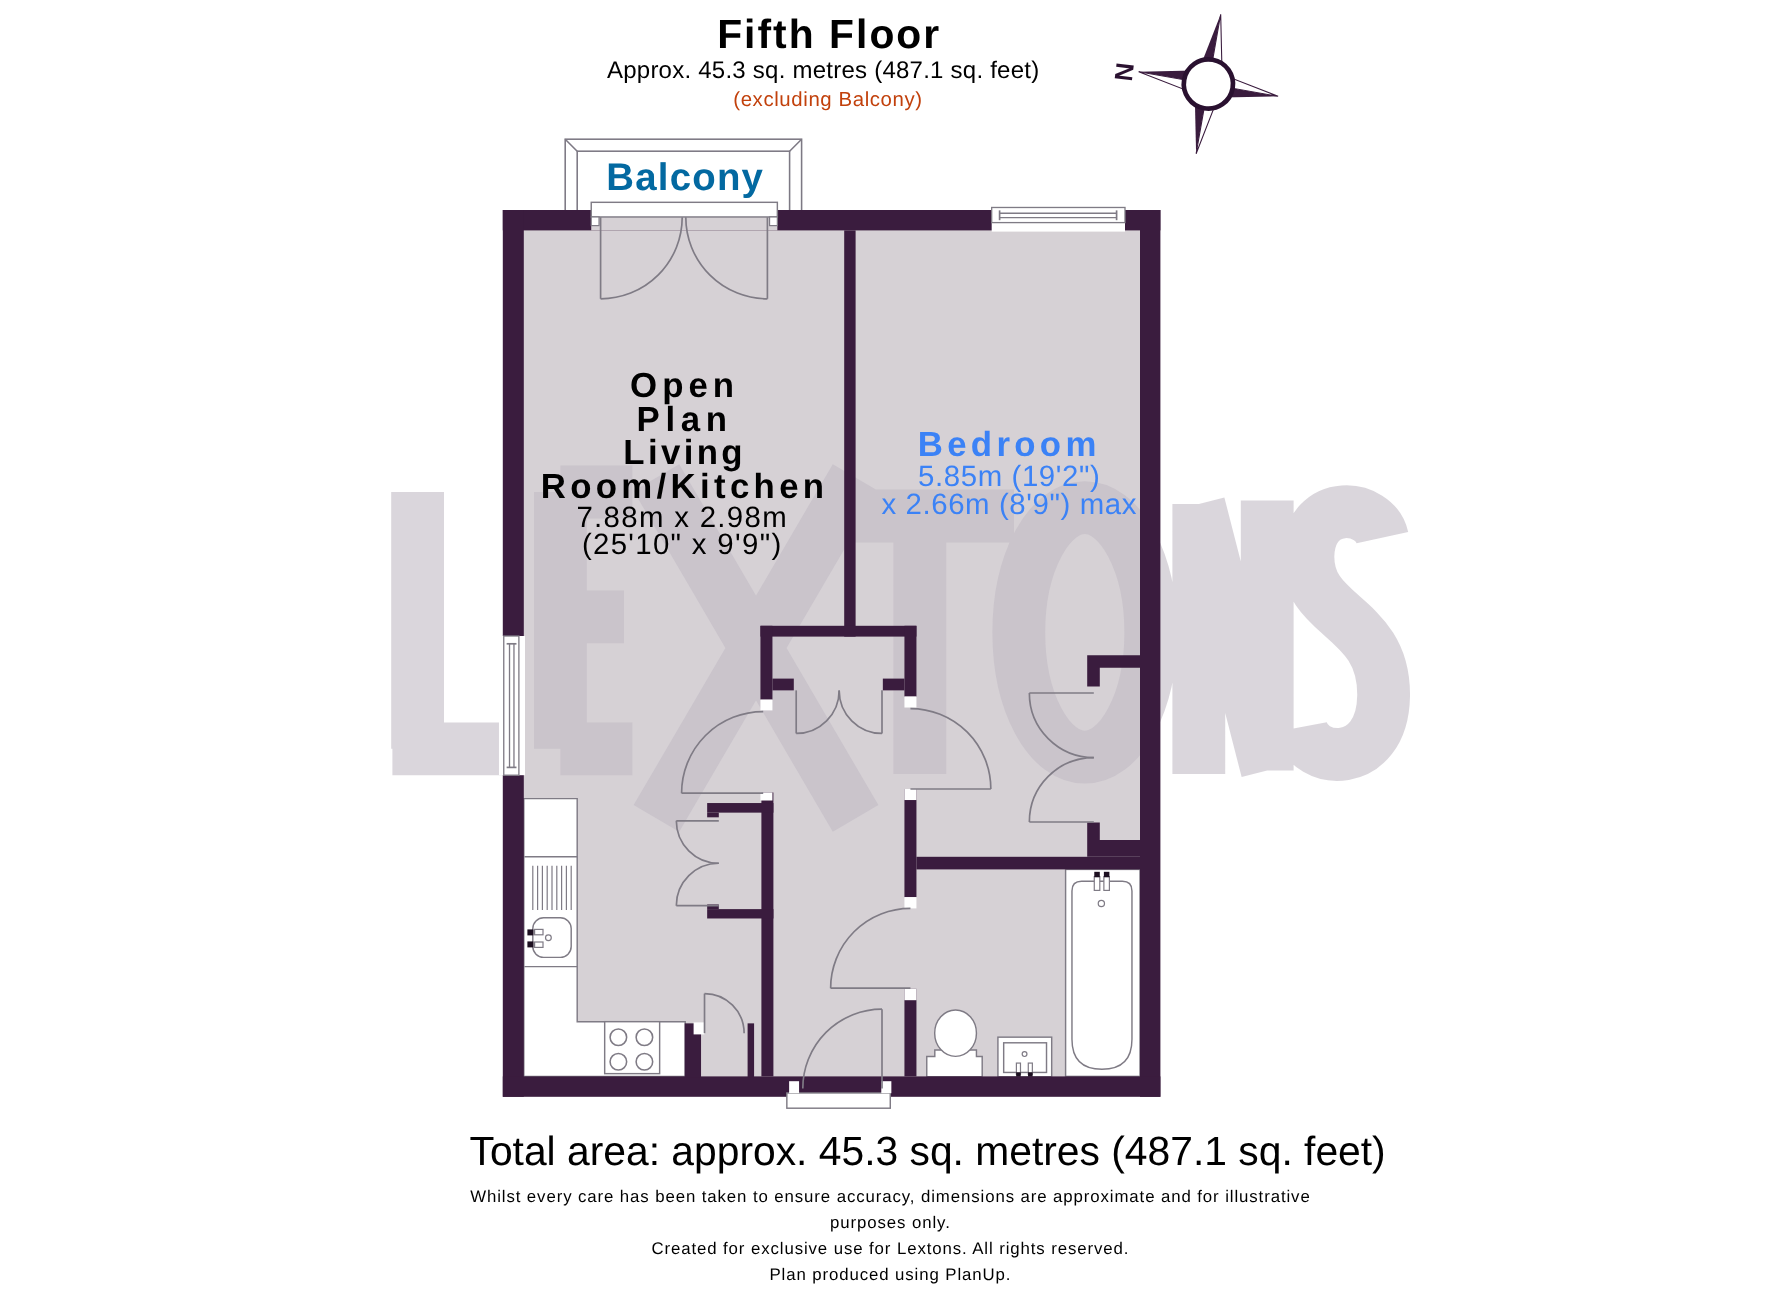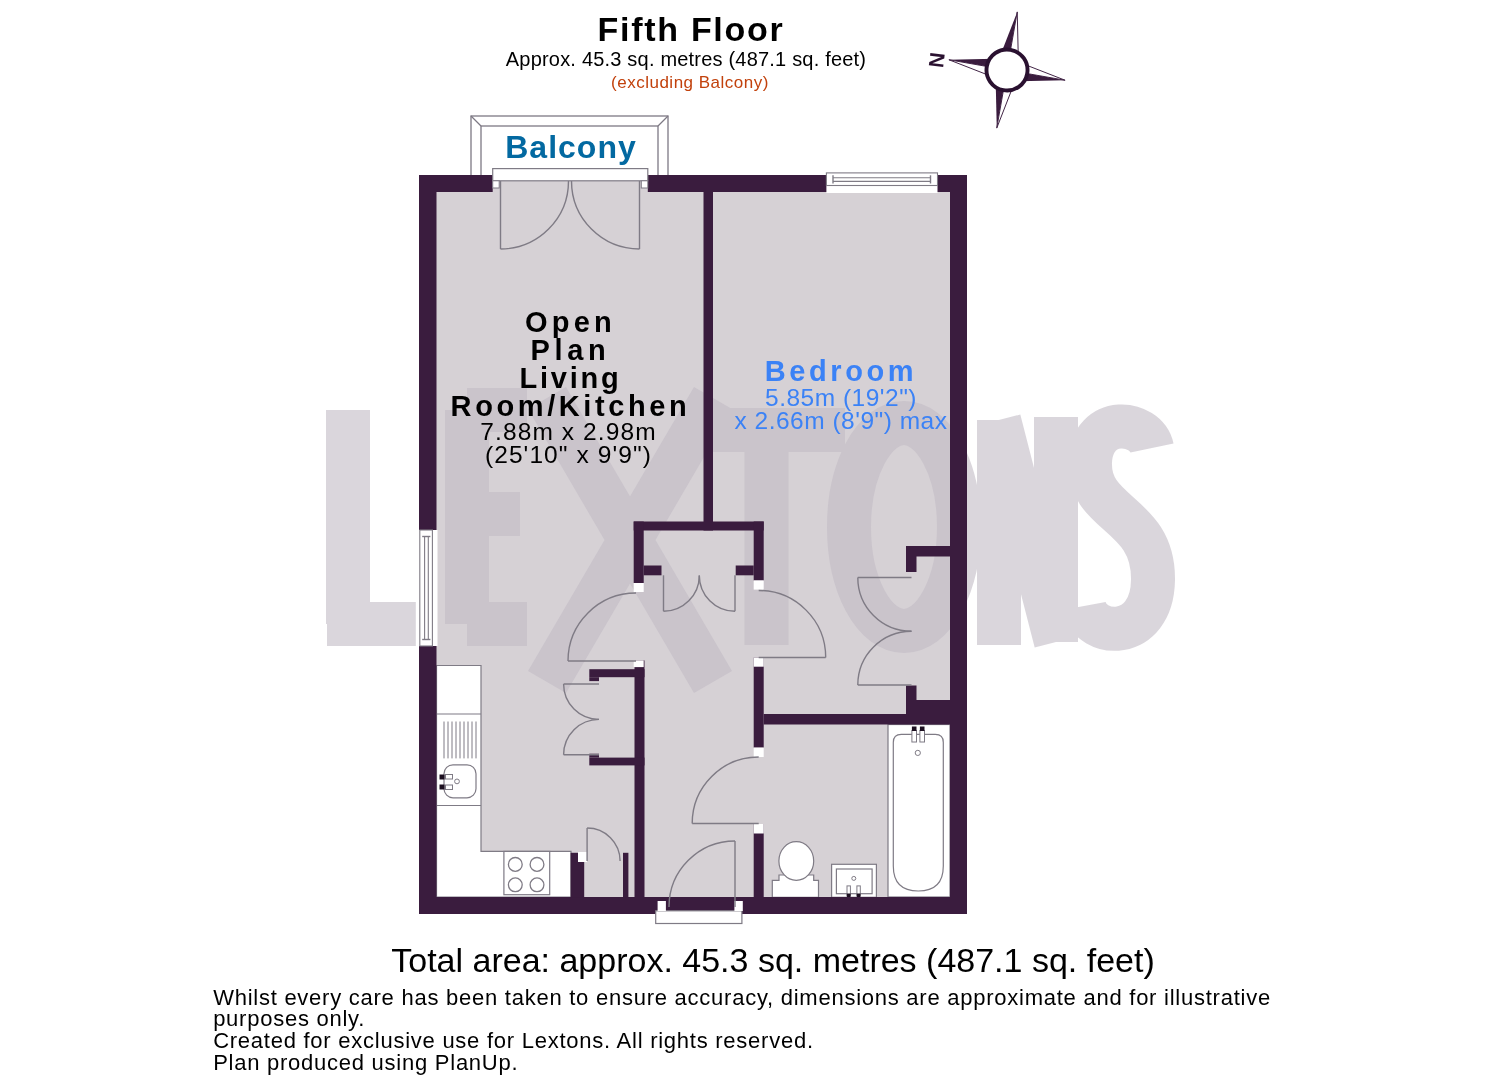--- a/index.html
+++ b/index.html
@@ -259,13 +259,13 @@
 </svg>
 
 <div class="abs" style="left:571px;top:129px;transform:translateX(-50%);font-size:32px;font-weight:bold;color:#0369a1;white-space:nowrap;letter-spacing:1px;">Balcony</div>
 
 <div class="abs" style="left:570.5px;top:308px;transform:translateX(-50%);text-align:center;color:#000;white-space:nowrap;font-weight:bold;font-size:29px;line-height:28px;"><span style="letter-spacing:4.2px;">Open</span><br><span style="letter-spacing:4.7px;">Plan</span><br><span style="letter-spacing:2.8px;">Living</span><br><span style="letter-spacing:3.6px;">Room/Kitchen</span><div style="font-weight:normal;font-size:24.5px;line-height:23.4px;letter-spacing:1.1px;margin-left:-4px;">7.88m x 2.98m<br>(25'10" x 9'9")</div></div>
 
 <div class="abs" style="left:841px;top:356.5px;transform:translateX(-50%);text-align:center;color:#3b82f6;white-space:nowrap;font-weight:bold;font-size:29px;line-height:29px;letter-spacing:3.6px;">Bedroom<div style="font-weight:normal;font-size:24.5px;line-height:23.6px;letter-spacing:0.5px;">5.85m (19'2")<br>x 2.66m (8'9") max</div></div>
 
 <div class="abs" style="left:733px;top:941px;transform:translateX(-50%);font-size:34px;color:#000;white-space:nowrap;margin-left:40px;">Total area: approx. 45.3 sq. metres (487.1 sq. feet)</div>
 
-<div class="abs" style="left:742px;top:986.5px;transform:translateX(-50%);font-size:22px;line-height:21.7px;letter-spacing:0.75px;color:#000;white-space:nowrap;">Whilst every care has been taken to ensure accuracy, dimensions are approximate and for illustrative<br>purposes only.<br>Created for exclusive use for Lextons. All rights reserved.<br>Plan produced using PlanUp.</div>
+<div class="abs" style="left:742px;top:986.5px;transform:translateX(-50%);font-size:14px;line-height:21.7px;letter-spacing:0.75px;color:#000;text-align:center;white-space:nowrap;">Whilst every care has been taken to ensure accuracy, dimensions are approximate and for illustrative<br>purposes only.<br>Created for exclusive use for Lextons. All rights reserved.<br>Plan produced using PlanUp.</div>
 
 </body></html>

